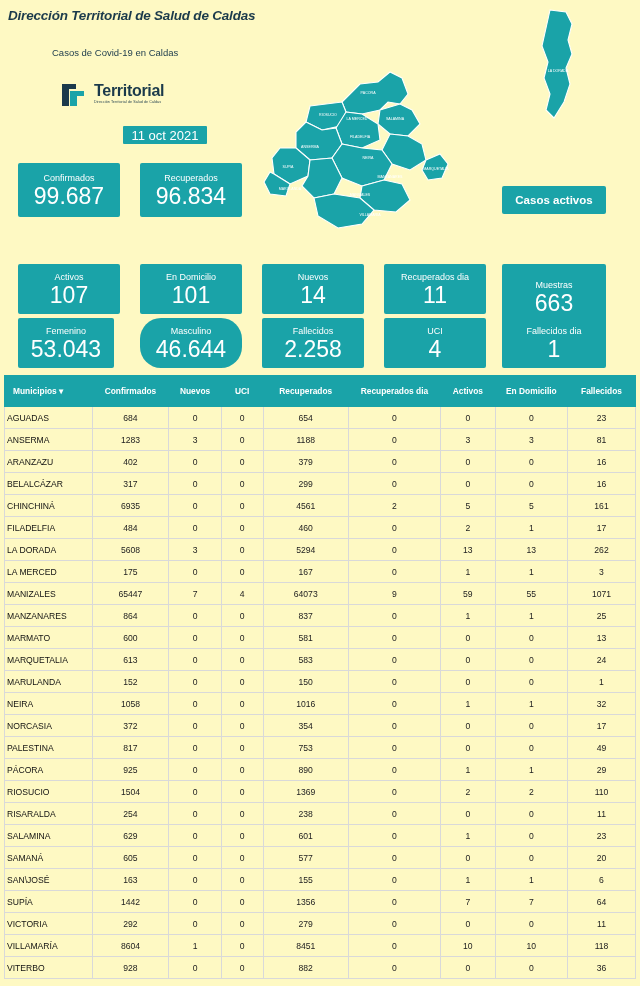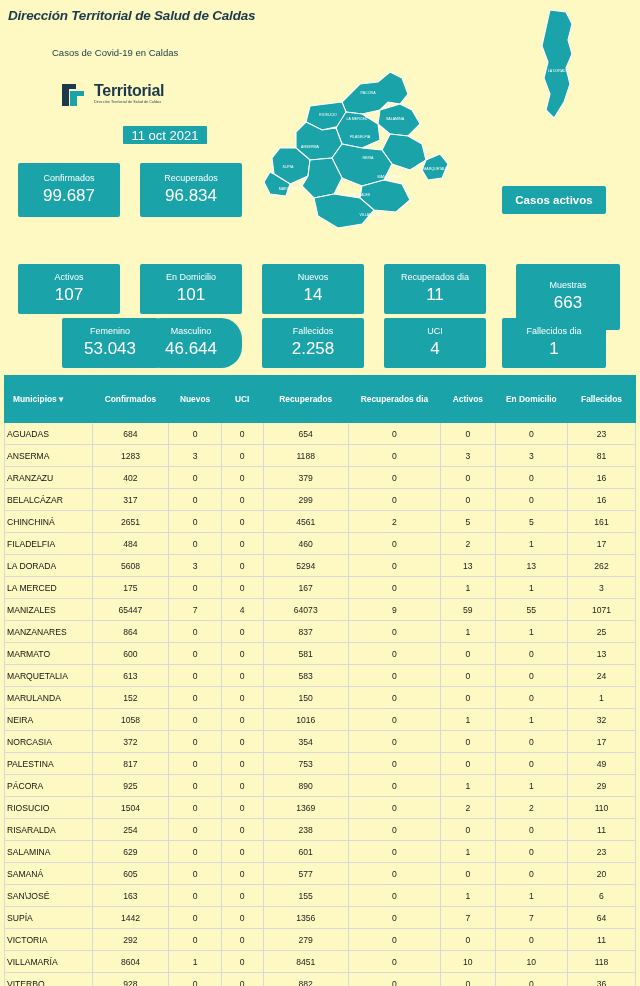--- a/index.html
+++ b/index.html
@@ -72,37 +72,37 @@
     position: absolute;
     background: #1aa3a8;
     color: #ffffff;
     display: flex;
     flex-direction: column;
     align-items: center;
     justify-content: center;
     border-radius: 2px;
   }
   .kpi .label { font-size: 9px; line-height: 11px; }
-  .kpi .value { font-size: 17px; font-weight: normal; line-height: 22px; margin-top: 1px; }
+  .kpi .value { font-size: 23px; font-weight: normal; line-height: 22px; margin-top: 1px; }
   .kpi.big-label { font-size: 12px; font-weight: bold; }
 
   #kpi-confirmados { left: 18px;  top: 163px; width: 102px; height: 54px; }
   #kpi-recuperados { left: 140px; top: 163px; width: 102px; height: 54px; }
   #kpi-casos-activos {
     left: 502px; top: 186px; width: 104px; height: 28px;
     font-size: 11.5px; font-weight: bold;
   }
 
   #kpi-activos     { left: 18px;  top: 264px; width: 102px; height: 50px; }
   #kpi-domicilio   { left: 140px; top: 264px; width: 102px; height: 50px; }
   #kpi-nuevos      { left: 262px; top: 264px; width: 102px; height: 50px; }
   #kpi-recdia      { left: 384px; top: 264px; width: 102px; height: 50px; }
-  #kpi-muestras    { left: 516px; top: 264px; width: 104px; height: 66px; }
-
-  #kpi-femenino    { left: 18px;  top: 318px; width: 96px; height: 50px; margin-left: 44px; }
+  #kpi-muestras    { left: 502px; top: 264px; width: 104px; height: 66px; }
+
+  #kpi-femenino    { left: 18px;  top: 318px; width: 96px; height: 50px; }
   #kpi-masculino   { left: 140px; top: 318px; width: 102px; height: 50px; border-radius: 21px; }
   #kpi-fallecidos  { left: 262px; top: 318px; width: 102px; height: 50px; }
   #kpi-uci         { left: 384px; top: 318px; width: 102px; height: 50px; }
   #kpi-fallecidosdia { left: 502px; top: 318px; width: 104px; height: 50px; }
 
   
   .map-main {
     position: absolute;
     left: 250px; top: 44px;
     width: 230px; height: 200px;
@@ -124,21 +124,21 @@
     width: 632px;
     border-collapse: collapse;
     font-size: 8.6px;
     color: #222222;
   }
   thead th {
     background: #1aa3a8;
     color: #ffffff;
     font-size: 8.4px;
     font-weight: bold;
-    padding: 18px 2px;
+    padding: 10px 2px;
     border: 1px solid #1aa3a8;
     white-space: nowrap;
   }
   tbody td {
     border: 1px solid #d9d9d9;
     padding: 3px 2px;
     text-align: center;
     height: 22px;
   }
   tbody td.muni {
@@ -314,21 +314,21 @@
           <td>0</td>
           <td>0</td>
           <td>299</td>
           <td>0</td>
           <td>0</td>
           <td>0</td>
           <td>16</td>
         </tr>
         <tr>
           <td class="muni">CHINCHINÁ</td>
-          <td>2651</td>
+          <td>6935</td>
           <td>0</td>
           <td>0</td>
           <td>4561</td>
           <td>2</td>
           <td>5</td>
           <td>5</td>
           <td>161</td>
         </tr>
         <tr>
           <td class="muni">FILADELFIA</td>

